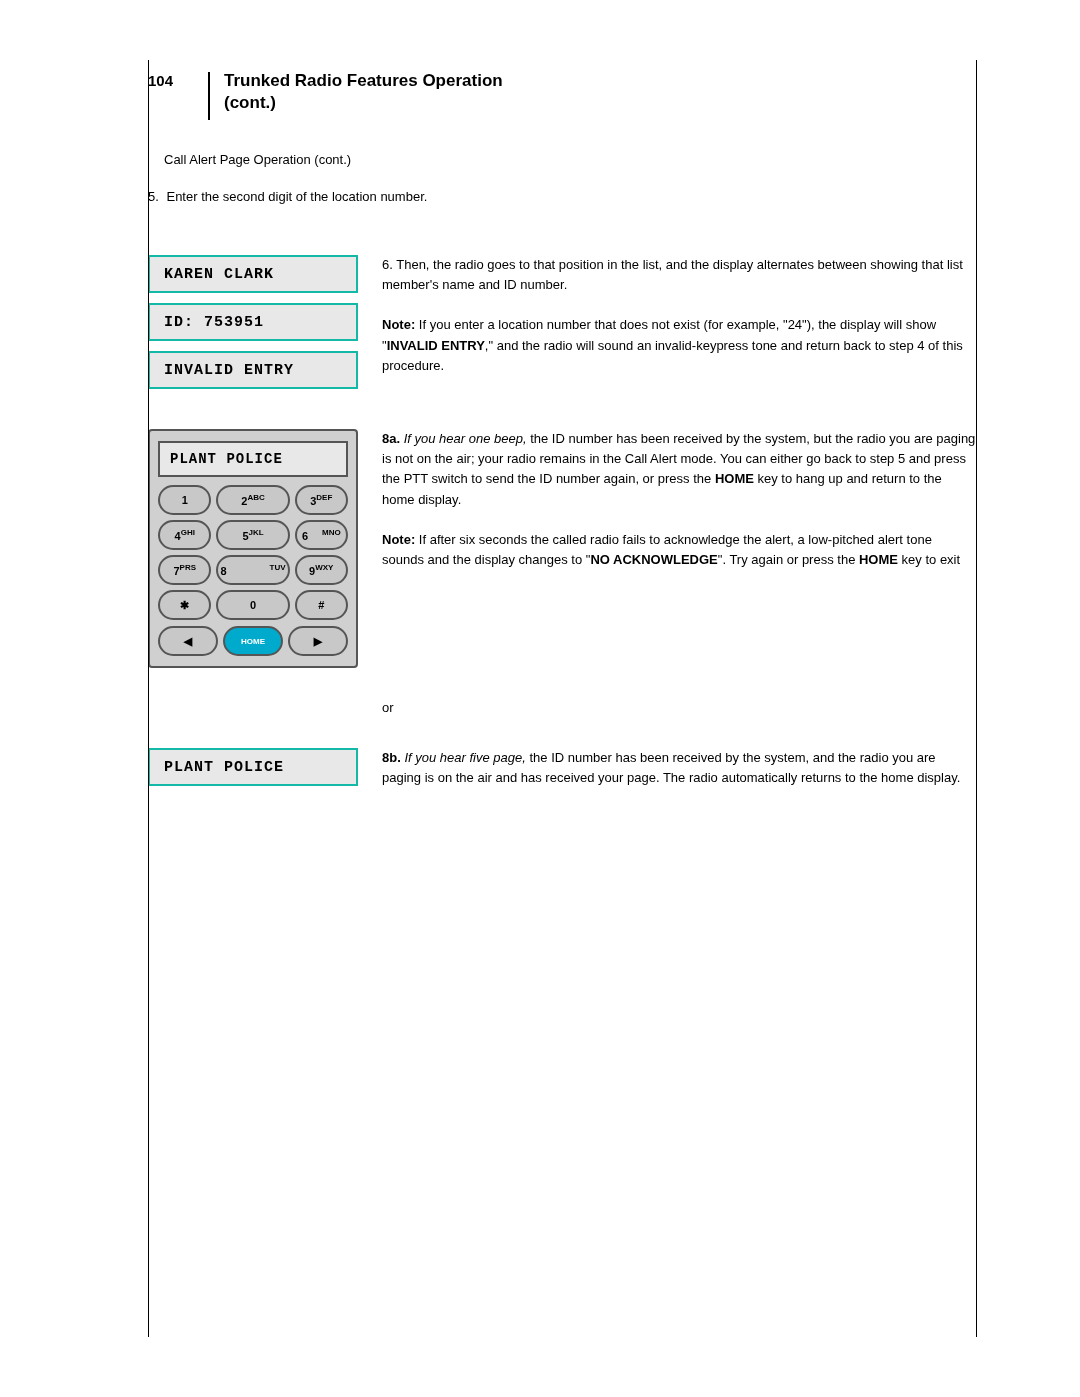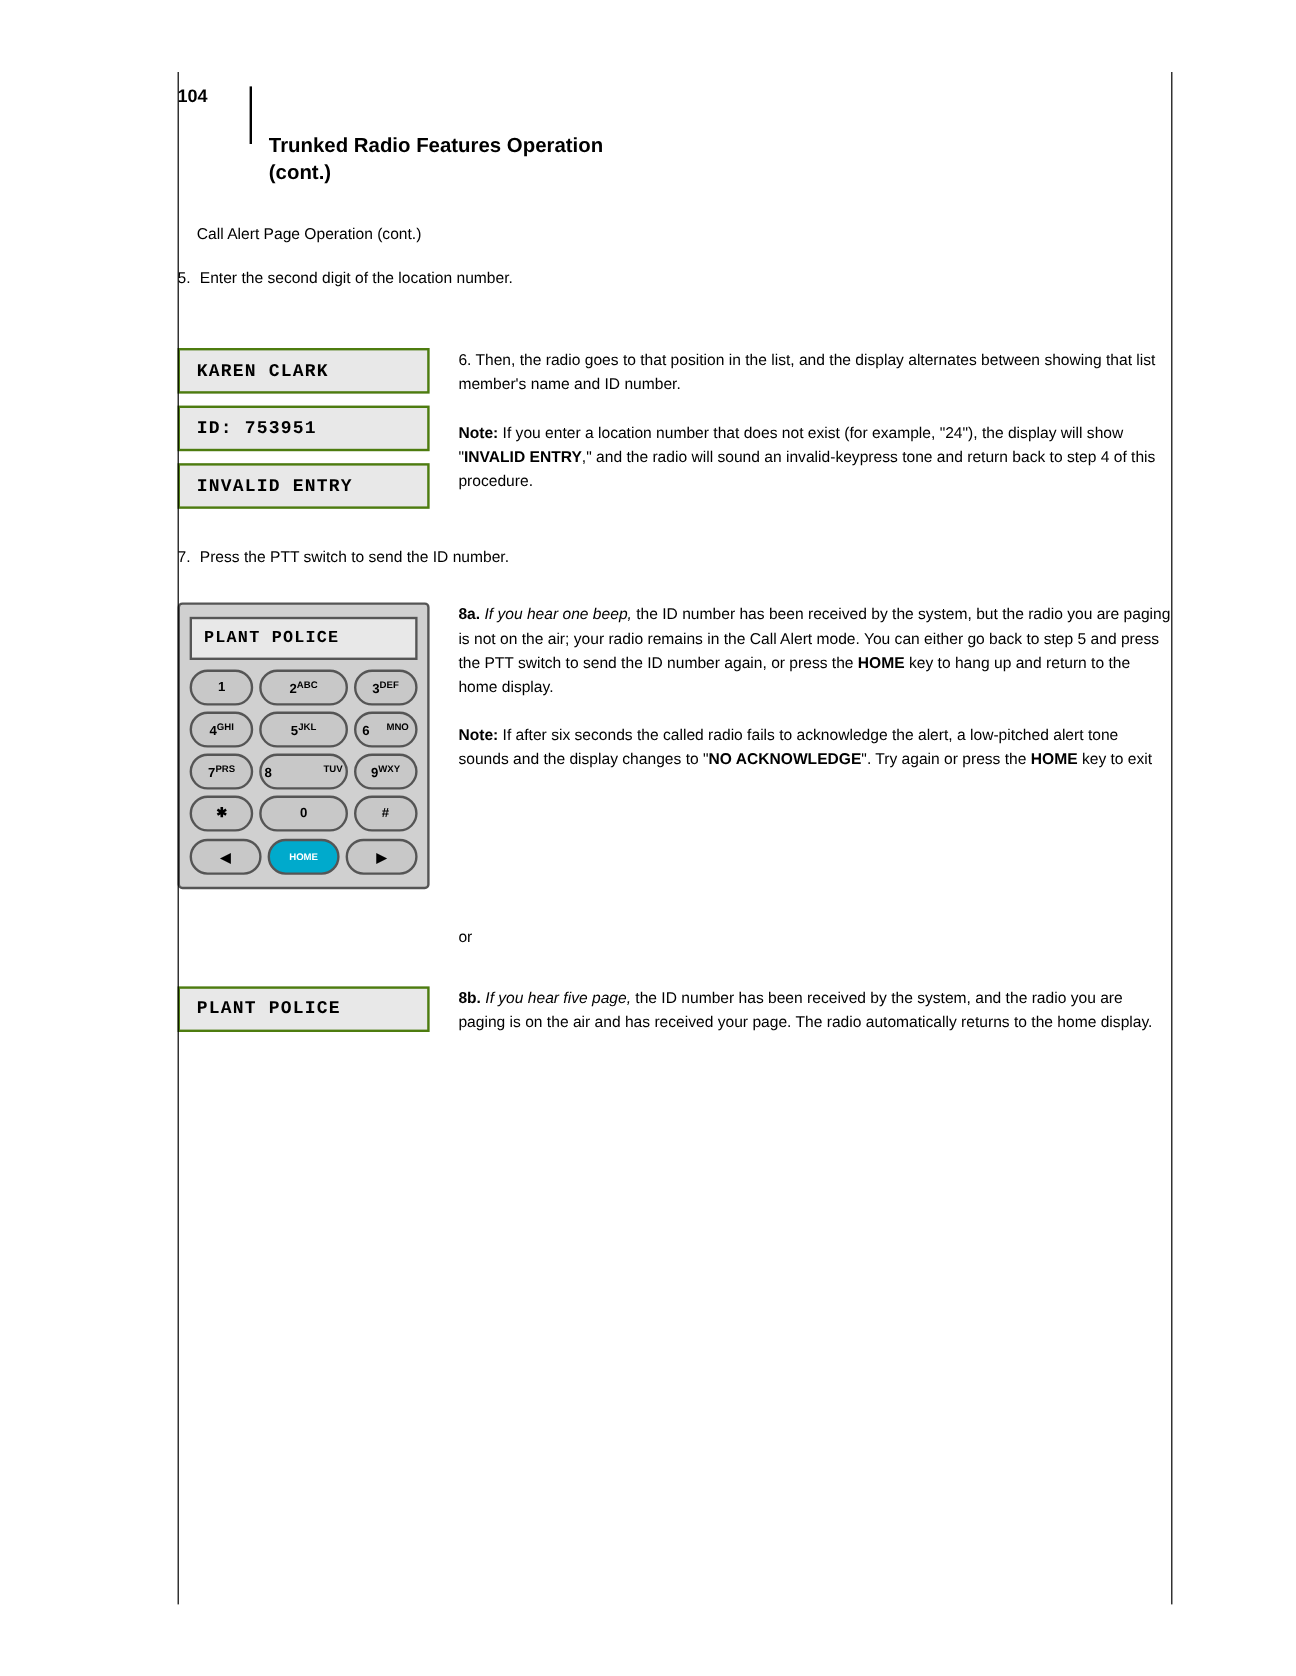--- a/index.html
+++ b/index.html
@@ -63,21 +63,20 @@
     .divider-bar {
       width: 2px;
       background: #000;
       min-height: 48px;
       margin-right: 14px;
       margin-top: 2px;
     }
 
     .title-block {
       flex: 1;
-      margin-top: 41px;
     }
 
     .title-block h1 {
       font-size: 17px;
       font-weight: bold;
       font-family: Arial, sans-serif;
       line-height: 1.3;
     }
 
     
@@ -114,21 +113,21 @@
       font-size: 13px;
       line-height: 1.55;
     }
 
     .step .step-num {
       margin-right: 4px;
     }
 
     
     .display-box {
-      border: 2px solid #4d7c0f;
+      border: 2px solid #14b8a6;
       background: #e8e8e8;
       padding: 7px 14px;
       font-family: 'Courier New', Courier, monospace;
       font-size: 15px;
       font-weight: bold;
       letter-spacing: 1px;
       text-transform: uppercase;
       margin-bottom: 10px;
       display: flex;
       align-items: center;
@@ -293,24 +292,20 @@
           <span class="step-num">6.</span>
           <span>Then, the radio goes to that position in the list, and the display alternates between showing that list member's name and ID number.</span>
         </p>
         <div class="spacer-md"></div>
         <p>
           <span class="note-bold">Note:</span> If you enter a location number that does not exist (for example, "24"), the display will show "<span class="note-bold">INVALID ENTRY</span>," and the radio will sound an invalid-keypress tone and return back to step 4 of this procedure.
         </p>
       </div>
     </div>
 
-    <div class="step">
-      <span class="step-num">7.</span>
-      <span>Press the PTT switch to send the ID number.</span>
-    </div>
 
     <div class="spacer-sm"></div>
 
     <div class="two-col">
       <div class="left-col">
         <div class="radio-device">
           <div class="radio-display">
             <span>PLANT POLICE</span>
           </div>
           <div class="keypad">

